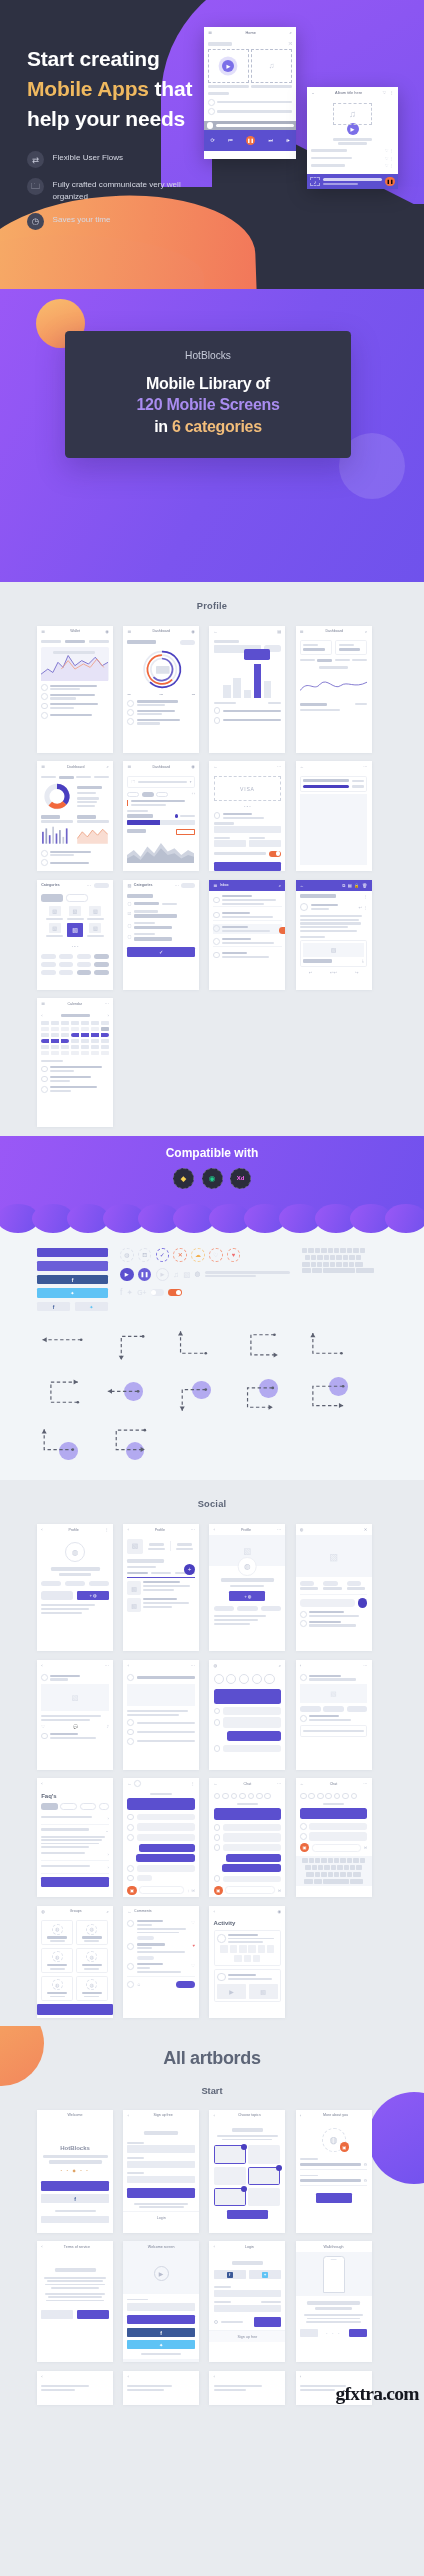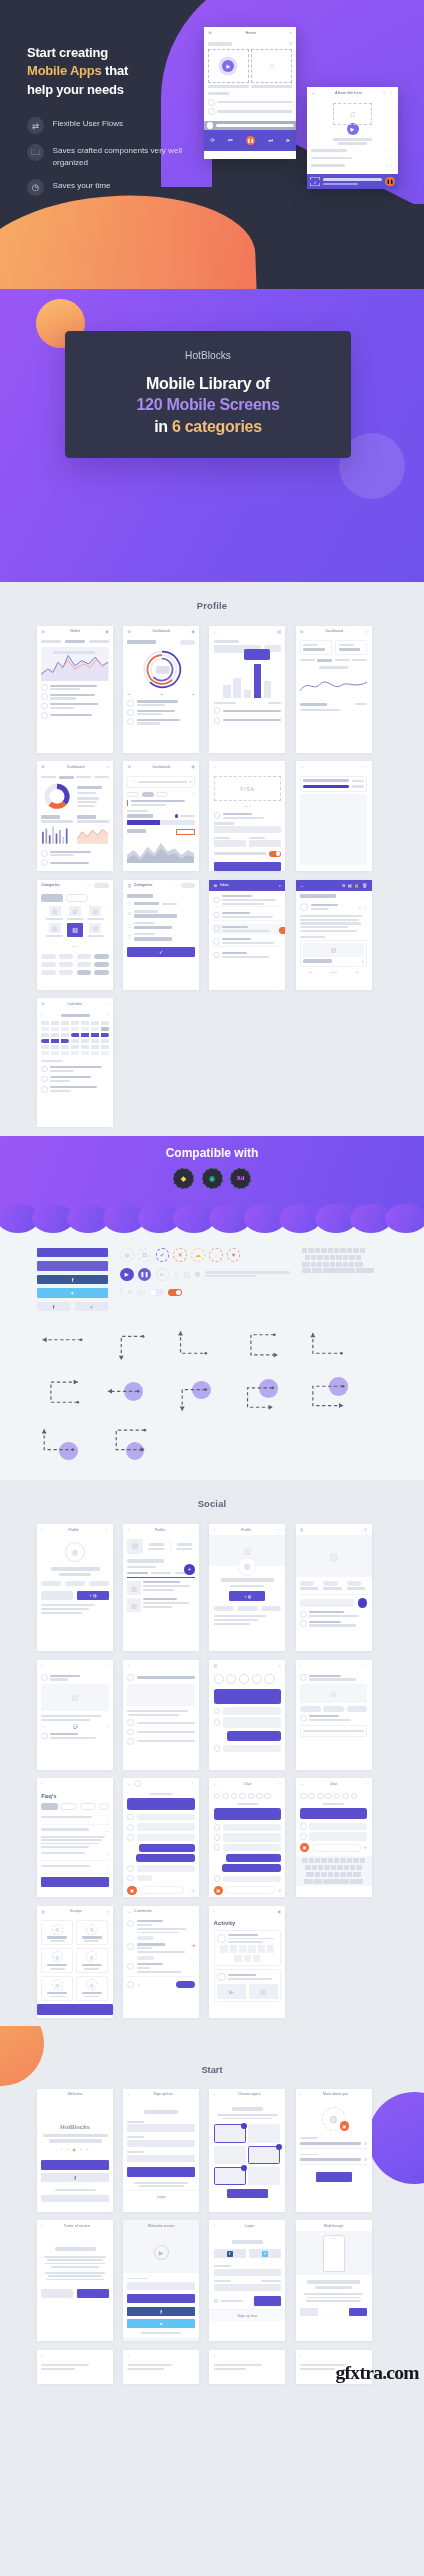--- a/index.html
+++ b/index.html
@@ -38,21 +38,21 @@
     border-radius:70% 60% 0 0 / 100% 80% 0 0;
     transform:rotate(-2deg);
   }
   .hero-orange2{
     position:absolute; left:-51px; bottom:-5.1px; width:255px;height:59px;
     background:linear-gradient(100deg,#f7b267,#f2825f);
     border-radius:60% 80% 0 0/100% 100% 0 0;
   }
   .hero-text { position:absolute; left:27px; top:44px; z-index:6; }
   .hero-text h1 {
-    font-size:13px; line-height:1.42; color:#ffffff;
+    font-size:21px; line-height:1.42; color:#ffffff;
     font-weight:bold; letter-spacing:-0.2px;
   }
   .hero-text h1 .accent { color:#f0b95f; }
   .features { margin-top:17px; }
   .feature { display:flex; align-items:flex-start; margin-bottom:9.3px; }
   .fi {
     width:17px;height:17px;border-radius:50%;
     background:#434659; color:#c9ccdb;
     display:flex;align-items:center;justify-content:center;
     font-size:8.5px; flex:0 0 auto; margin-right:8.5px; margin-top:0.8px;
@@ -264,21 +264,21 @@
         <span class="accent">Mobile Apps</span><span> that</span><br>
         <span>help your needs</span>
       </h1>
       <div class="features">
         <div class="feature">
           <span class="fi">⇄</span>
           <span class="ftxt">Flexible User Flows</span>
         </div>
         <div class="feature">
           <span class="fi">🗀</span>
-          <span class="ftxt" style="max-width:136px;">Saves crafted components very well organized</span>
+          <span class="ftxt" style="max-width:136px;">Fully crafted communicate very well organized</span>
         </div>
         <div class="feature">
           <span class="fi">◷</span>
           <span class="ftxt">Saves your time</span>
         </div>
       </div>
     </div>
 
     <div class="hero-orange"></div>
     <div class="hero-orange2"></div>
@@ -1689,20 +1689,21 @@
               </div>
           </div>
         </div>
       </div>
     </div>
   </section>
 
   <section class="all">
     <div class="all-orange"></div>
     <div class="all-purple"></div>
+    <div class="all-title">All artbords</div>
     <div class="sub-title">Start</div>
 
     <div class="grid" style="position:relative;z-index:3;">
 
       <div class="card" style="height:123px;">
         <div class="cbar">
             <span class="ct">Welcome</span>
           </div>
         <div class="cbody" style="padding-top:24px;text-align:center;">
           <div style="font-size:6px;color:#8a90a4;font-weight:bold;margin-bottom:4.2px;">HotBlocks</div>

